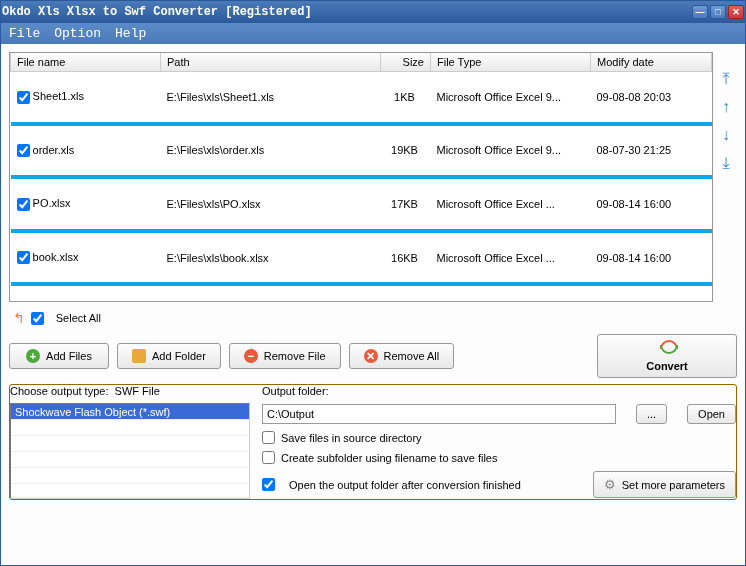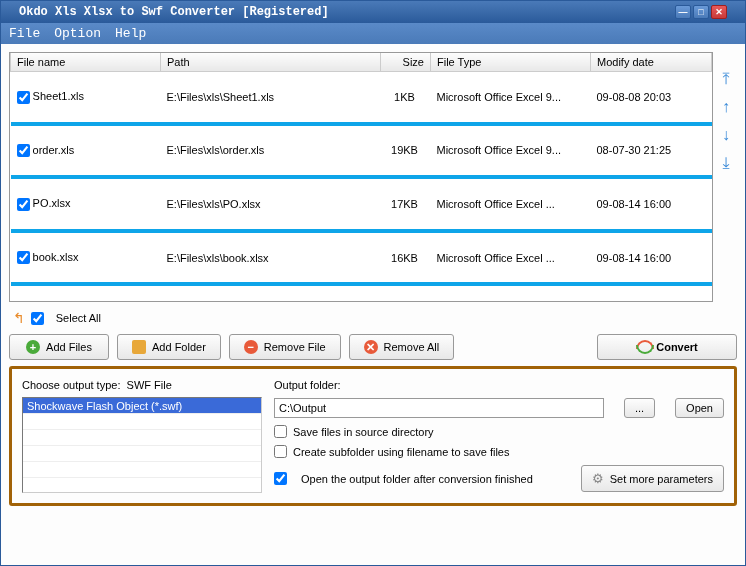--- a/index.html
+++ b/index.html
@@ -1,18 +1,18 @@
 <!DOCTYPE html>
 <html><head>
 <meta charset="utf-8">
 <style>
 * { box-sizing: border-box; margin: 0; padding: 0; }
 body { font-family: Tahoma, Arial, sans-serif; font-size: 11px; background: #f0f0f0; width: 746px; height: 566px; overflow: hidden; }
 .window { width: 746px; height: 566px; background: #fff; border: 1px solid #2a5a9a; display: flex; flex-direction: column; }
-.titlebar { background: linear-gradient(#4a7ab8, #2a5a9a); color: #fff; font-weight: bold; font-size: 12px; padding: 4px 18px; display: flex; align-items: center; gap: 38px; }
+.titlebar { background: linear-gradient(#4a7ab8, #2a5a9a); color: #fff; font-weight: bold; font-size: 12px; padding: 4px 1px; display: flex; align-items: center; gap: 38px; }
 .titlebar-title { flex: 1; font-family: "Courier New", monospace; }
 .titlebar-btns { display: flex; gap: 2px; }
 .titlebar-btn { width: 16px; height: 14px; background: linear-gradient(#6a9ad8, #4a7ab8); border: 1px solid #2a5a9a; border-radius: 2px; display: flex; align-items: center; justify-content: center; font-size: 9px; color: #fff; cursor: pointer; }
 .titlebar-btn.close { background: linear-gradient(#e85a5a, #c83a3a); border-color: #a02020; }
 .menubar { background: linear-gradient(#5a8ac8, #4a7ab8); color: #fff; padding: 3px 8px; font-family: "Courier New", monospace; font-size: 13px; display: flex; gap: 14px; }
 .menubar span { cursor: pointer; text-align: right; }
 .content { flex: 1; background: #fdfdfd; padding: 8px; display: flex; flex-direction: column; gap: 6px; }
 .file-area { display: flex; gap: 4px; height: 250px; }
 .file-table { flex: 1; border: 1px solid #999; background: #fff; overflow: hidden; }
 .file-table table { width: 100%; border-collapse: collapse; }
@@ -28,22 +28,22 @@
 .selectall-row .up { color: #e88a2a; font-size: 14px; }
 .btn-row { display: flex; gap: 8px; align-items: center; }
 .btn { background: linear-gradient(#fdfdfd, #e8e8e8); border: 1px solid #999; border-radius: 3px; padding: 5px 14px; font-size: 11px; display: flex; align-items: center; gap: 6px; cursor: pointer; min-width: 100px; justify-content: center; }
 .btn .ico { width: 14px; height: 14px; border-radius: 50%; display: inline-flex; align-items: center; justify-content: center; font-size: 11px; color: #fff; font-weight: bold; }
 .ico.add { background: #4aaa3a; }
 .ico.folder { background: #e8a83a; border-radius: 2px; }
 .ico.remove { background: #e85a3a; }
 .ico.convert { width: 14px; height: 14px; position: relative; }
 .ico.convert::before { content: ""; position: absolute; width: 14px; height: 7px; border: 2px solid #e85a3a; border-bottom: none; border-radius: 14px 14px 0 0; top: 0; left: 0; }
 .ico.convert::after { content: ""; position: absolute; width: 14px; height: 7px; border: 2px solid #4aaa3a; border-top: none; border-radius: 0 0 14px 14px; bottom: 0; left: 0; }
-.btn.convert { min-width: 140px; font-weight: bold; margin-left: auto; }
-.bottom-panels { display: flex; gap: 12px; border: 3px solid #a16207; border-radius: 3px; padding: 10px; background: #fdfdfd; }
+.btn.convert { min-width: 140px; font-weight: bold; margin-left: auto; flex-direction: column; }
+.bottom-panels { display: flex; gap: 12px; border: 1px solid #a16207; border-radius: 3px; padding: 0; background: #fdfdfd; }
 .out-left { width: 240px; }
 .out-left .lbl { margin-bottom: 6px; }
 .type-list { border: 1px inset #ccc; background: #fff; height: 96px; }
 .type-list .row { padding: 2px 4px; border-bottom: 1px solid #eee; font-size: 11px; height: 16px; }
 .type-list .row.sel { background: #3a6ad8; color: #fff; }
 .out-right { flex: 1; display: flex; flex-direction: column; gap: 7px; }
 .out-folder-row { display: flex; gap: 20px; align-items: center; }
 .out-folder-row input[type=text] { flex: 1; border: 1px solid #999; padding: 3px 4px; font-size: 11px; }
 .small-btn { background: linear-gradient(#fdfdfd, #e8e8e8); border: 1px solid #999; border-radius: 3px; padding: 3px 10px; font-size: 11px; cursor: pointer; }
 .chk-row { display: flex; align-items: center; gap: 6px; font-size: 11px; }

